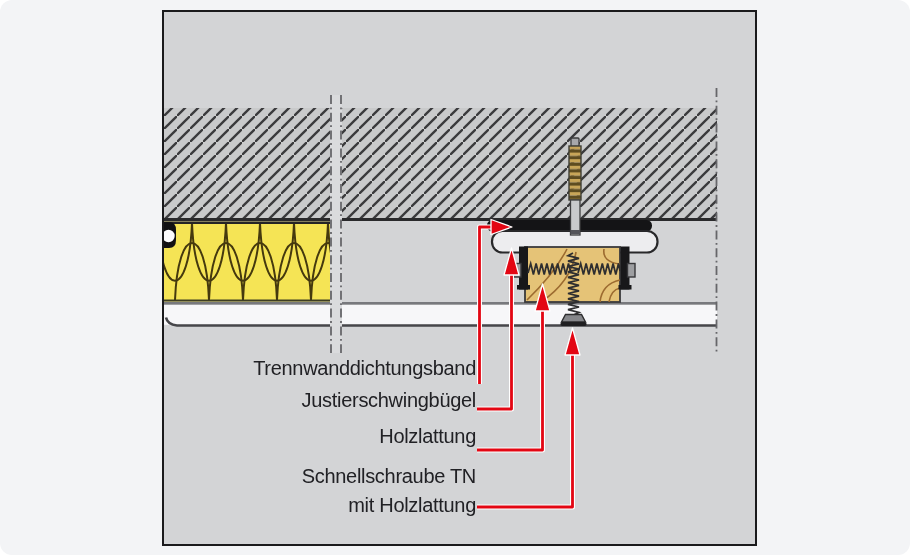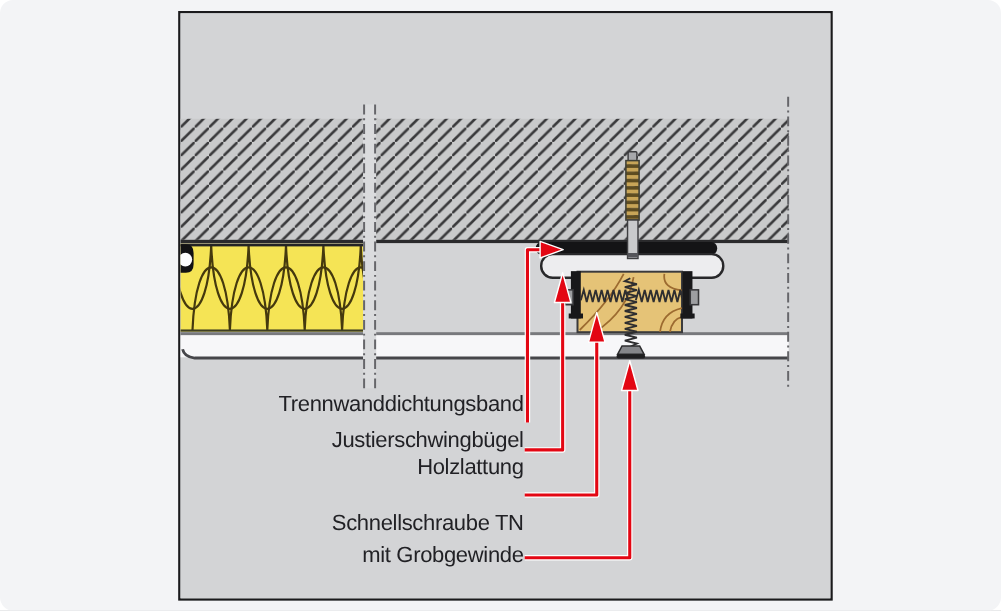--- a/index.html
+++ b/index.html
@@ -156,17 +156,17 @@
           <path d="M313,495 L408.5,495 L408.5,342" fill="none" stroke="#ffffff" stroke-width="5"></path>
           <path d="M313,495 L408.5,495 L408.5,342" fill="none" stroke="#e30613" stroke-width="2.8"></path>
           <polygon points="401,343 416,343 408.5,316" fill="#e30613" stroke="#ffffff" stroke-width="1.3"></polygon>
         </g>
       </g>
     </svg>
   </div>
 
   <div class="lbl" style="top:356px">Trennwanddichtungsband</div>
   <div class="lbl" style="top:388px">Justierschwingbügel</div>
-  <div class="lbl" style="top:413px">Holzlattung</div>
+  <div class="lbl" style="top:424px">Holzlattung</div>
   <div class="lbl" style="top:464px">Schnellschraube TN</div>
-  <div class="lbl" style="top:493px">mit Grobgewinde</div>
+  <div class="lbl" style="top:493px">mit Holzlattung</div>
 
 </div>
 
 </body></html>

